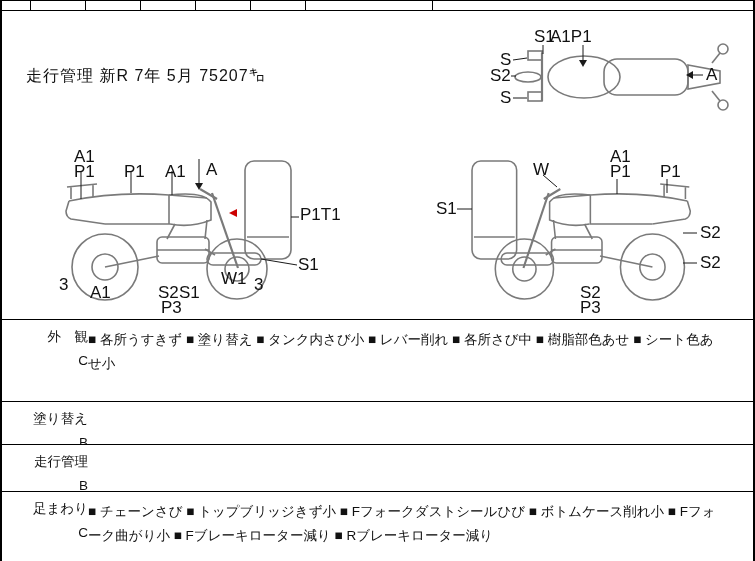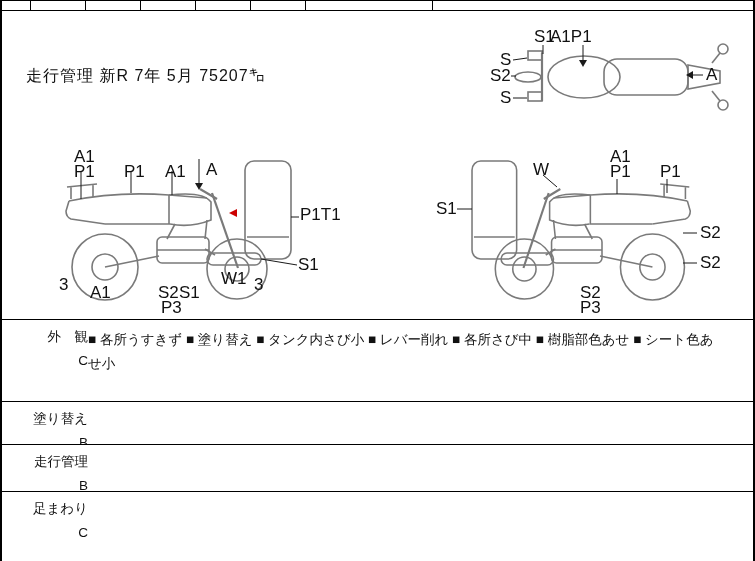--- a/index.html
+++ b/index.html
@@ -166,15 +166,16 @@
       <div>走行管理</div>
       <div class="cgrade">B</div>
     </div>
   </div>
 
   <div class="crow" style="height:71px">
     <div class="ccat">
       <div>足まわり</div>
       <div class="cgrade">C</div>
     </div>
+    <div class="cdetails">■ チェーンさび ■ トップブリッジきず小 ■ Fフォークダストシールひび ■ ボトムケース削れ小 ■ Fフォーク曲がり小 ■ Fブレーキローター減り ■ Rブレーキローター減り</div>
   </div>
 
 </div>
 
 </body></html>

